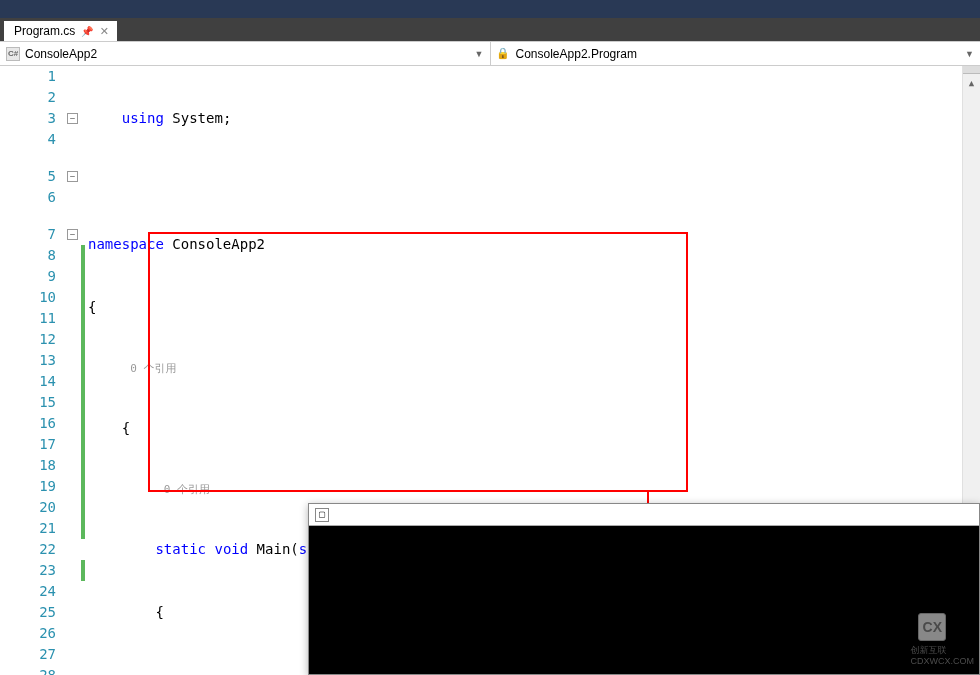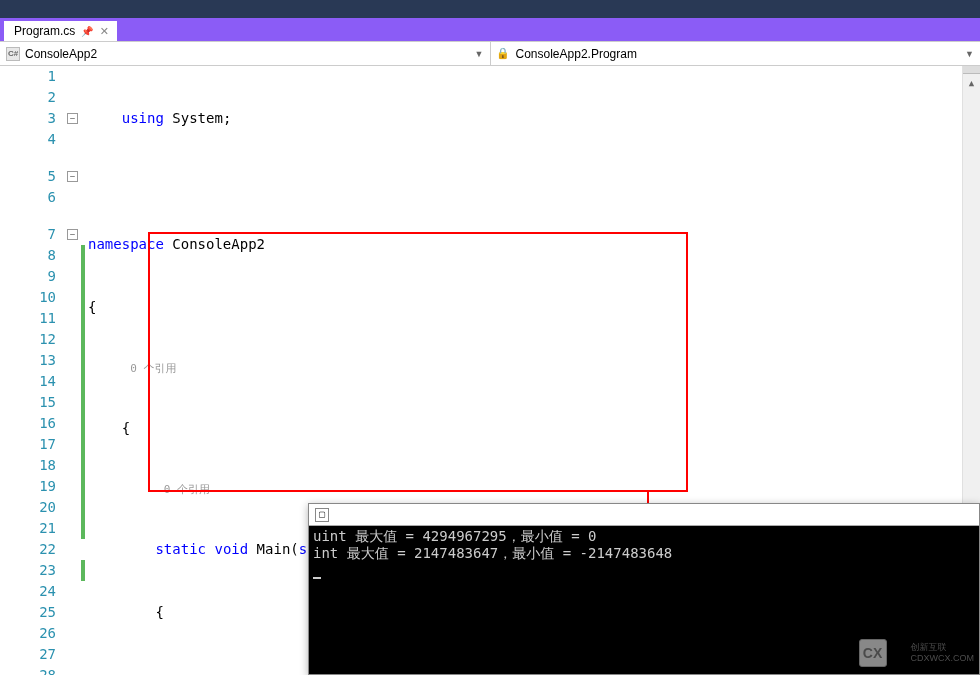--- a/index.html
+++ b/index.html
@@ -1,18 +1,18 @@
 <!DOCTYPE html>
 <html><head>
 <meta charset="utf-8">
 <style>
 * { margin:0; padding:0; box-sizing:border-box; }
 body { font-family:"Segoe UI",Tahoma,sans-serif; font-size:13px; background:#fff; width:980px; height:675px; overflow:hidden; position:relative; }
 .titlebar { background:#293955; height:18px; width:100%; }
-.tabstrip { background:#8b5cf6; height:24px; display:flex; align-items:flex-end; border-bottom:1px solid #ccc; padding-left:4px; }
+.tabstrip { background:#404040; height:24px; display:flex; align-items:flex-end; border-bottom:1px solid #ccc; padding-left:4px; }
 .tab { background:#fff; padding:3px 8px 3px 10px; font-size:12px; display:flex; align-items:center; gap:6px; position:relative; }
 .tab .pin { font-size:10px; color:#555; }
 .tab .close { color:#888; font-size:11px; }
 .tab::before { content:""; position:absolute; left:-1px; top:0; bottom:0; width:3px; }
 .navbar { height:24px; display:flex; border-bottom:1px solid #ccc; font-size:12px; }
 .nav-left,.nav-right { flex:1; display:flex; align-items:center; padding:0 6px; gap:5px; border-right:1px solid #ccc; }
 .nav-right { border-right:none; }
 .nav-left .dd,.nav-right .dd { margin-left:auto; color:#666; font-size:9px; }
 .cs-icon { width:14px; height:14px; background:#e8e8e8; border:1px solid #bbb; display:flex; align-items:center; justify-content:center; font-size:8px; color:#666; font-weight:bold; }
 .lock-icon { width:14px; height:14px; display:inline-flex; align-items:center; justify-content:center; color:#d4a017; font-size:11px; }
@@ -32,21 +32,21 @@
 .kw { color:#0000ff; }
 .type { color:#2b91af; }
 .ref { color:#999; font-size:11px; }
 .redbox { position:absolute; border:2px solid #ff0000; left:148px; top:232px; width:540px; height:260px; pointer-events:none; }
 .arrow { position:absolute; left:638px; top:490px; pointer-events:none; }
 .console-window { position:absolute; left:308px; top:503px; width:672px; height:172px; background:#000; border:1px solid #888; box-shadow:0 2px 8px rgba(0,0,0,.3); }
 .console-title { background:#fff; color:#000; height:22px; display:flex; align-items:center; padding:0 6px; font-size:12px; gap:6px; border-bottom:1px solid #aaa; }
 .console-title .icon { width:14px; height:14px; border:1px solid #888; font-size:8px; display:flex; align-items:center; justify-content:center; }
 .console-body { color:#ccc; font-family:"NSimSun",SimSun,monospace; font-size:14px; padding:2px 4px; line-height:17px; white-space:pre; }
 .cursor { display:inline-block; width:8px; height:2px; background:#ccc; vertical-align:bottom; }
-.watermark { position:absolute; right:6px; bottom:8px; opacity:.55; font-size:10px; color:#888; display:flex; align-items:center; gap:4px; }
+.watermark { position:absolute; right:6px; bottom:8px; opacity:.55; font-size:10px; color:#888; display:flex; align-items:center; gap:4px;flex-direction:column; }
 .watermark .logo { width:28px; height:28px; border:1px solid #bbb; border-radius:3px; display:flex; align-items:center; justify-content:center; font-weight:bold; font-size:14px; color:#888; background:#f8f8f8; }
 .watermark .txt { font-size:9px; line-height:11px;margin-left:20px; }
 </style>
 </head>
 <body>
 
 <div class="titlebar"></div>
 
 <div class="tabstrip">
   <div class="tab">
@@ -203,21 +203,18 @@
 <div class="redbox"></div>
 <svg class="arrow" width="20" height="30">
   <line x1="10" y1="0" x2="10" y2="22" stroke="#ff0000" stroke-width="2"></line>
   <polygon points="10,30 4,20 16,20" fill="#ff0000"></polygon>
 </svg>
 
 <div class="console-window">
   <div class="console-title">
     <span class="icon">▢</span>
   </div>
-  <div class="console-body"><span>uint 最大值 = 4294967295，最小值 = 0</span>
-<span>int 最大值 = 2147483647，最小值 = -2147483648</span>
-<span class="cursor"></span></div>
 </div>
 
 <div class="watermark">
   <div class="logo">CX</div>
   <div class="txt"><span>创新互联</span><br><span>CDXWCX.COM</span></div>
 </div>
 
 </body></html>

